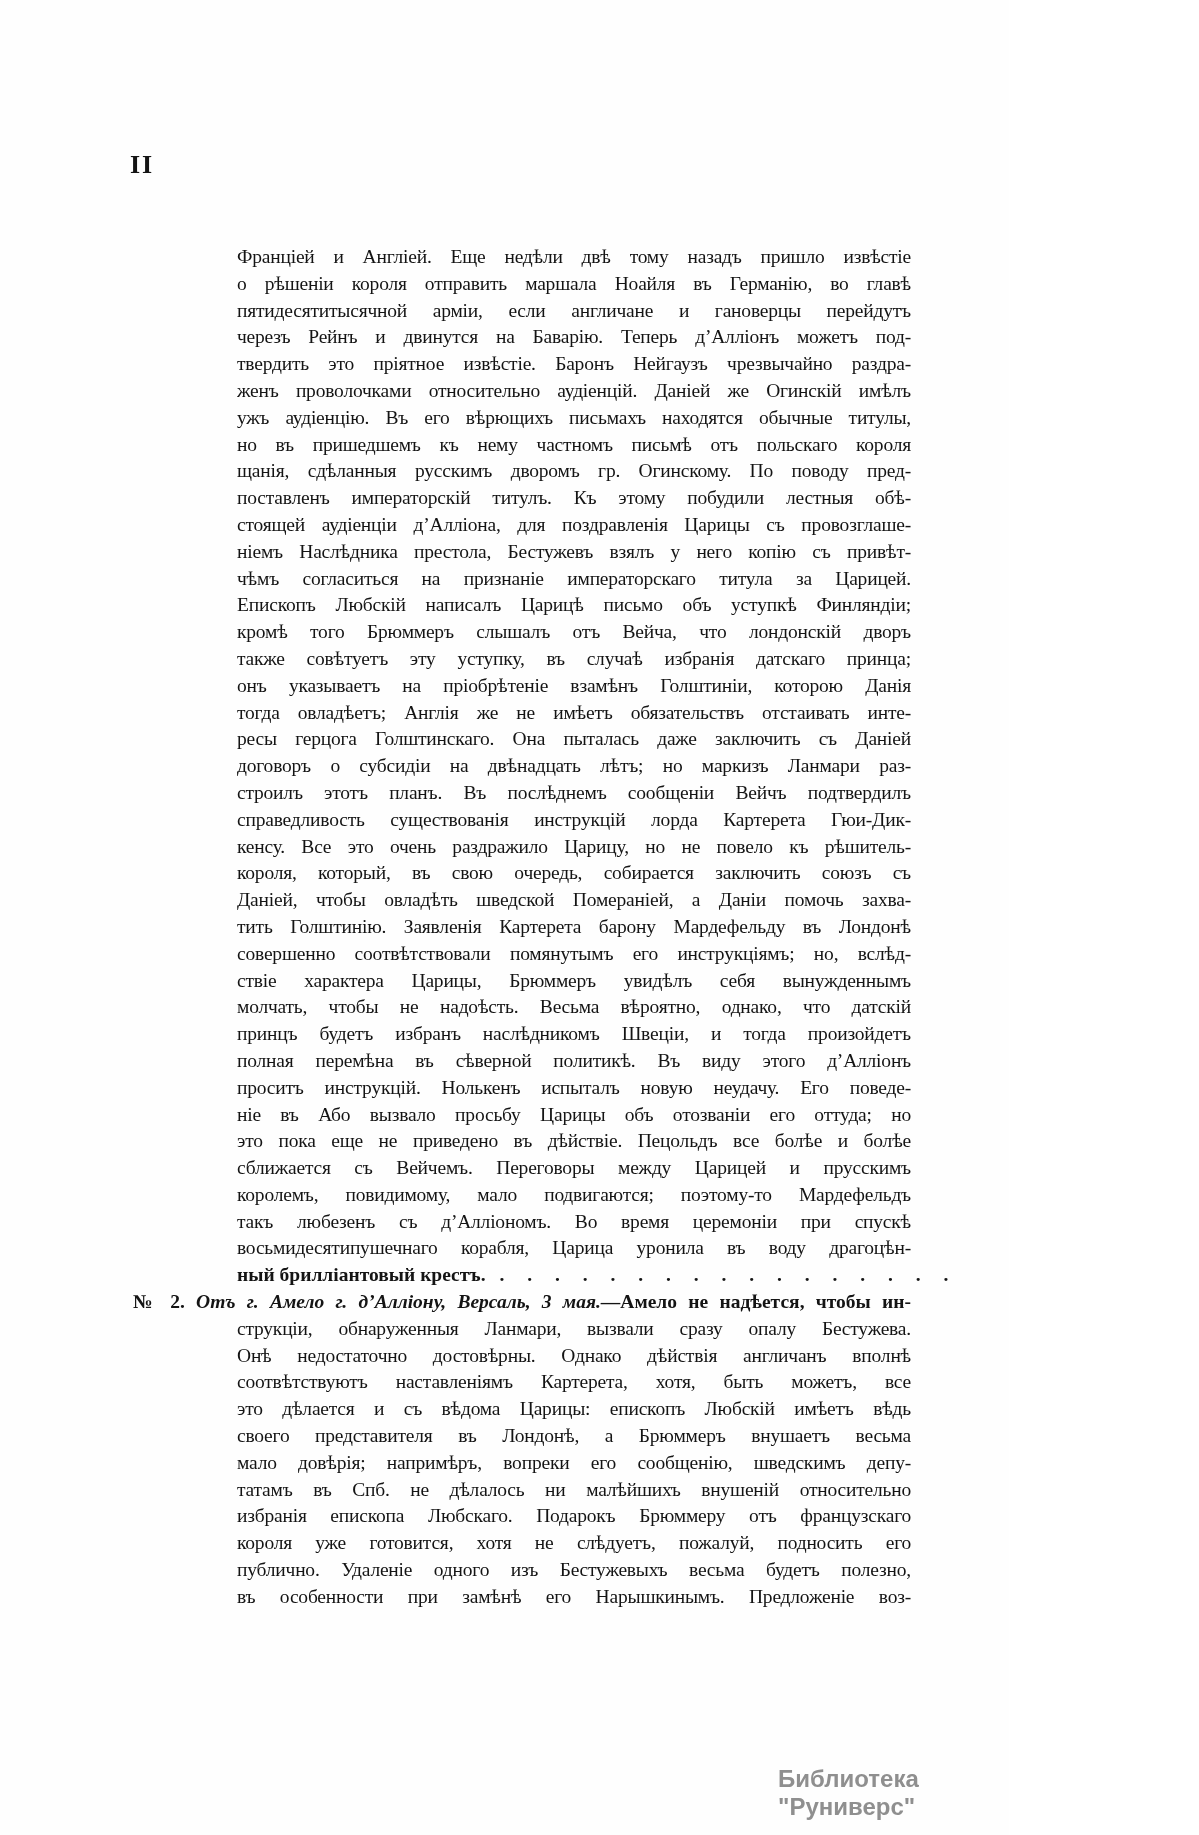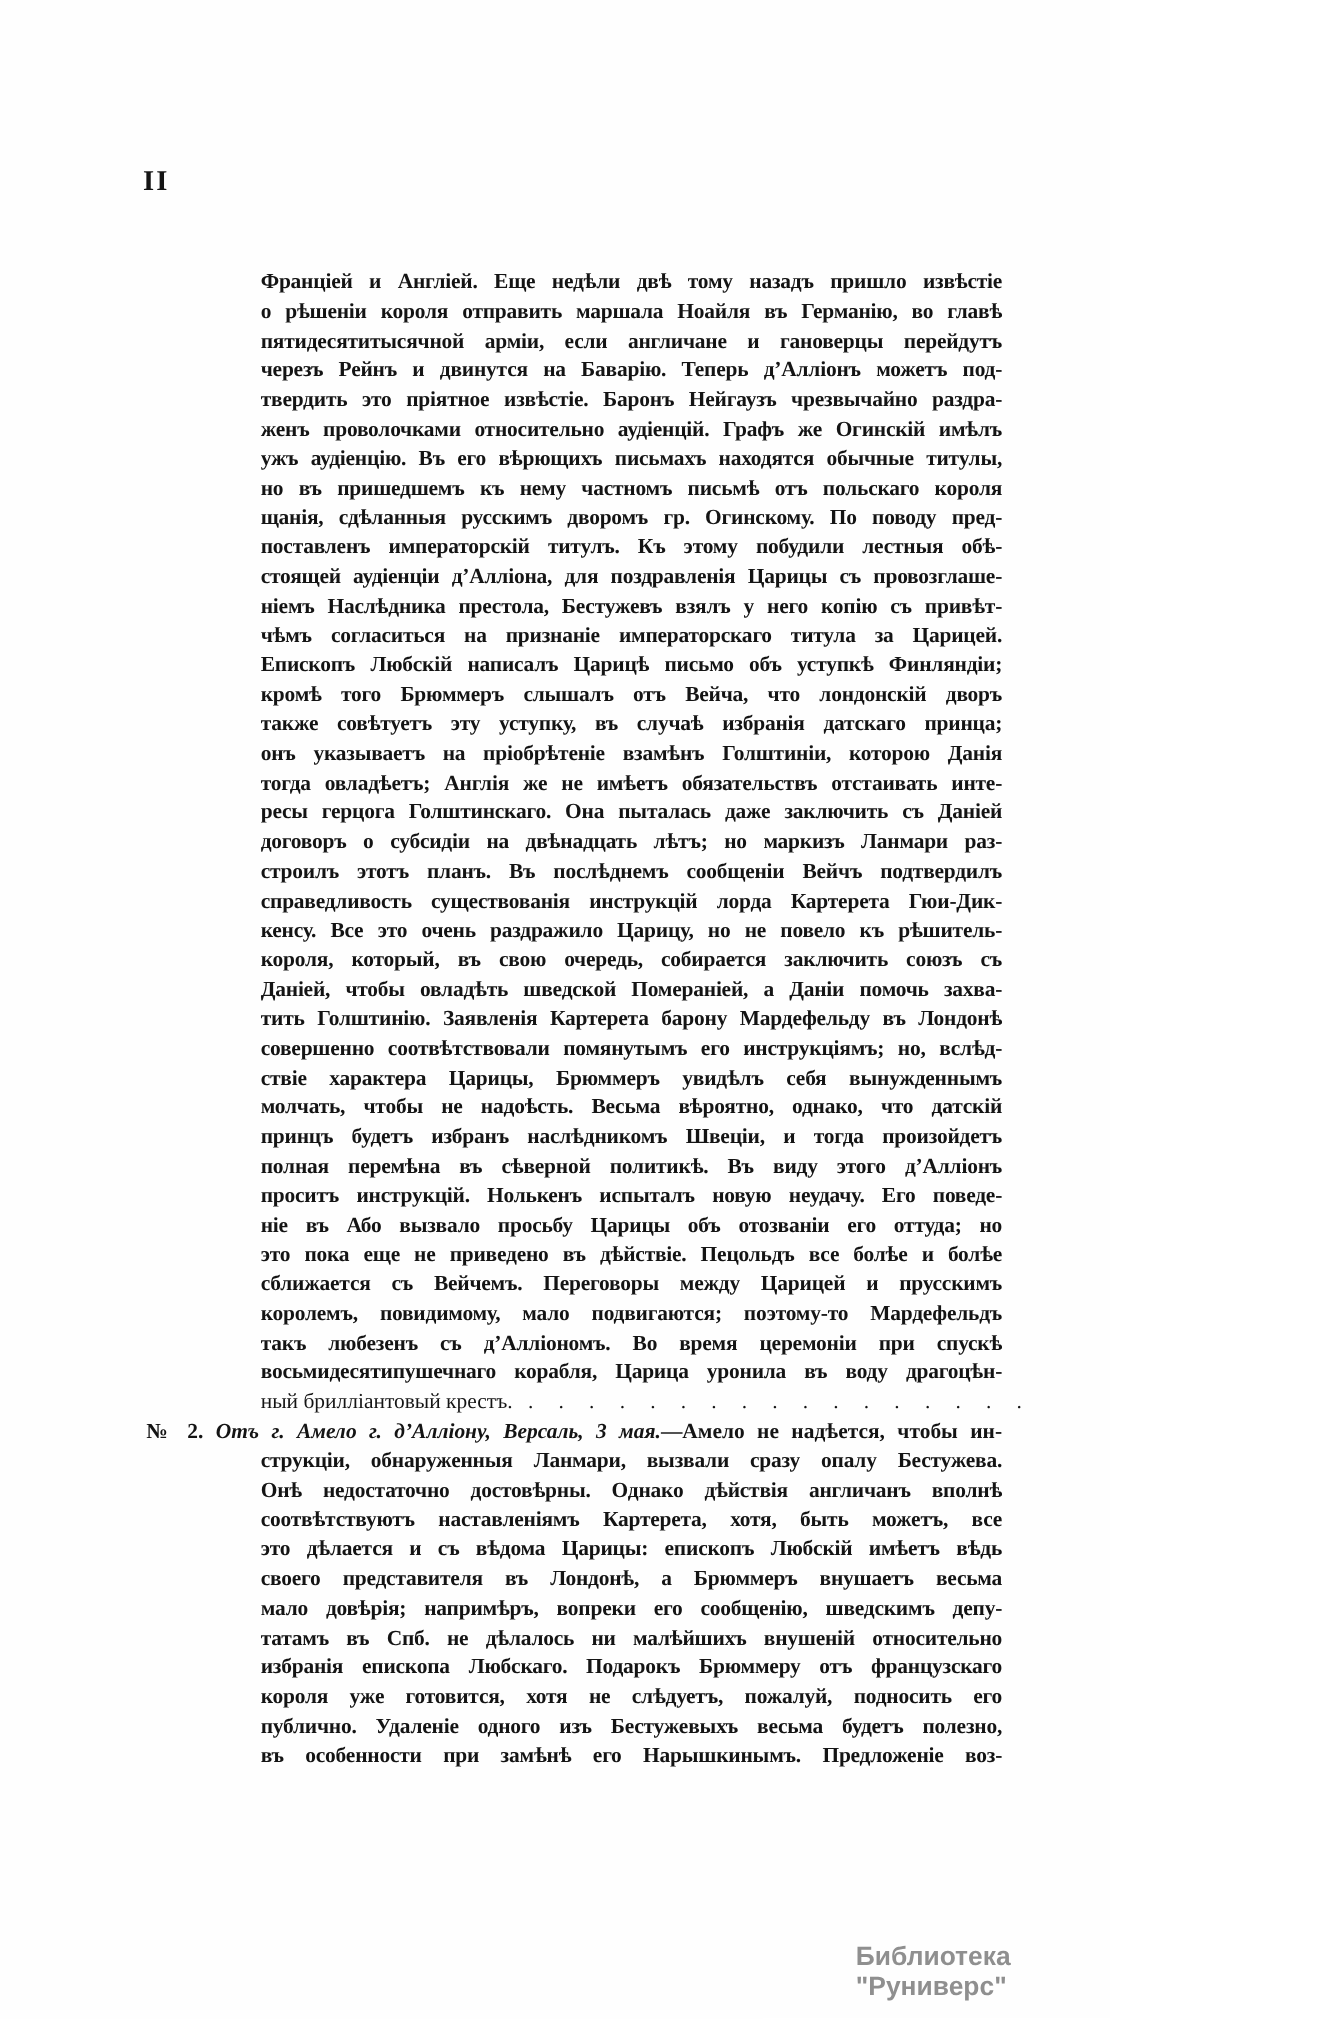--- a/index.html
+++ b/index.html
@@ -31,33 +31,33 @@
   .body-block {
     position: absolute;
     left: 237px;
     top: 244px;
     width: 674px;
   }
   .text-line {
     height: 26.8px;
     line-height: 26.8px;
     font-size: 19.5px;
-    font-weight: bold;
+    font-weight: normal;
     letter-spacing: -0.2px;
     text-align: justify;
     text-align-last: justify;
     overflow: hidden;
     white-space: nowrap;
   }
   .leader-line {
     position: relative;
     height: 26.8px;
     line-height: 26.8px;
     font-size: 19.5px;
-    font-weight: normal;
+    font-weight: bold;
     text-align: left;
     text-align-last: left;
     overflow: visible;
     white-space: nowrap;
   }
   .leader-dots {
     margin-left: 14px;
     word-spacing: 18px;
     letter-spacing: 0;
   }
@@ -101,21 +101,21 @@
   <div class="column-header">СТРАН.</div>
 
   <div class="body-block">
 
     <div>
         <div class="text-line">Франціей и Англіей. Еще недѣли двѣ тому назадъ пришло извѣстіе</div>
         <div class="text-line">о рѣшеніи короля отправить маршала Ноайля въ Германію, во главѣ</div>
         <div class="text-line">пятидесятитысячной арміи, если англичане и гановерцы перейдутъ</div>
         <div class="text-line">черезъ Рейнъ и двинутся на Баварію. Теперь д’Алліонъ можетъ под-</div>
         <div class="text-line">твердить это пріятное извѣстіе. Баронъ Нейгаузъ чрезвычайно раздра-</div>
-        <div class="text-line">женъ проволочками относительно аудіенцій. Графъ же Огинскій имѣлъ</div>
+        <div class="text-line">женъ проволочками относительно аудіенцій. Даніей же Огинскій имѣлъ</div>
         <div class="text-line">ужъ аудіенцію. Въ его вѣрющихъ письмахъ находятся обычные титулы,</div>
         <div class="text-line">но въ пришедшемъ къ нему частномъ письмѣ отъ польскаго короля</div>
         <div class="text-line">щанія, сдѣланныя русскимъ дворомъ гр. Огинскому. По поводу пред-</div>
         <div class="text-line">поставленъ императорскій титулъ. Къ этому побудили лестныя обѣ-</div>
         <div class="text-line">стоящей аудіенціи д’Алліона, для поздравленія Царицы съ провозглаше-</div>
         <div class="text-line">ніемъ Наслѣдника престола, Бестужевъ взялъ у него копію съ привѣт-</div>
         <div class="text-line">чѣмъ согласиться на признаніе императорскаго титула за Царицей.</div>
         <div class="text-line">Епископъ Любскій написалъ Царицѣ письмо объ уступкѣ Финляндіи;</div>
         <div class="text-line">кромѣ того Брюммеръ слышалъ отъ Вейча, что лондонскій дворъ</div>
         <div class="text-line">также совѣтуетъ эту уступку, въ случаѣ избранія датскаго принца;</div>

